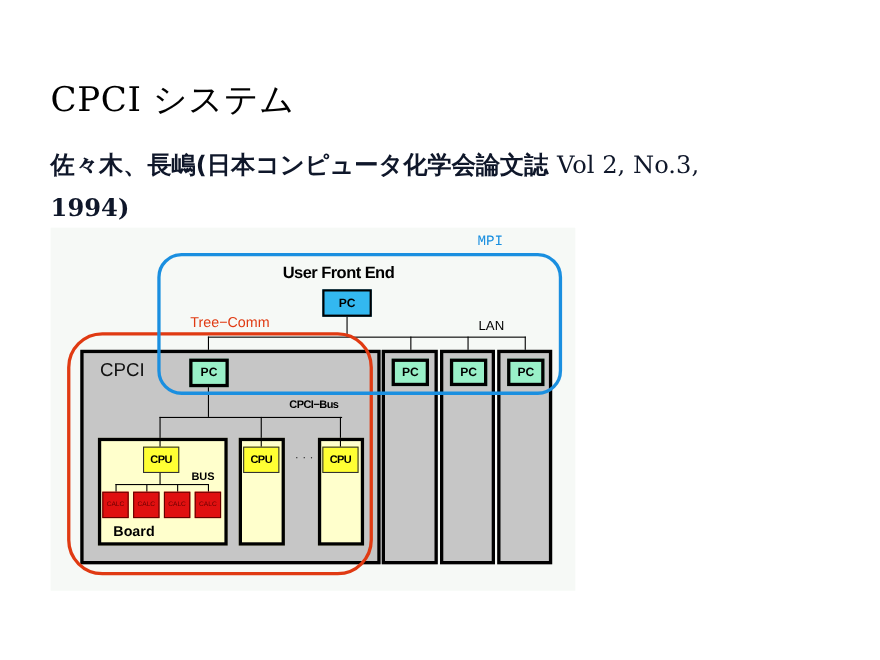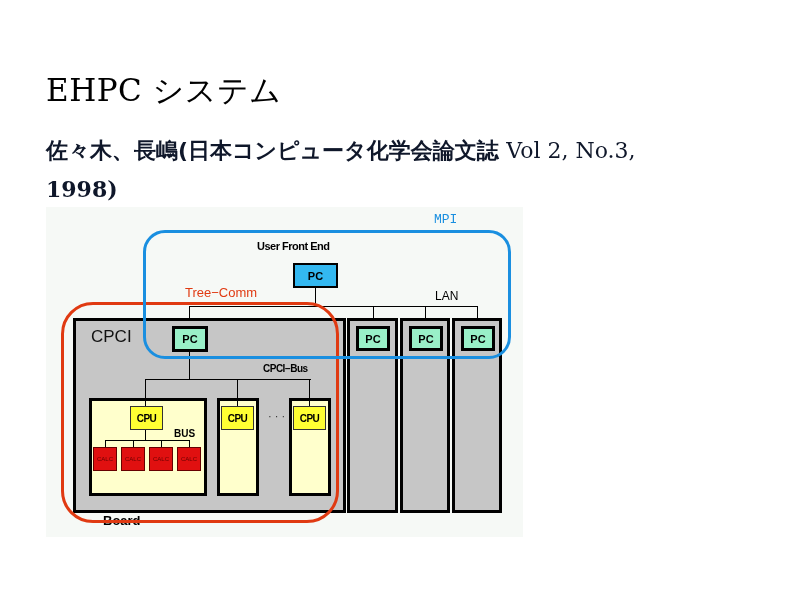--- a/index.html
+++ b/index.html
@@ -18,36 +18,36 @@
   .cpu { background:#ffff33; border:1px solid #333; font-family:"Liberation Sans", sans-serif; font-weight:bold; font-size:10px; display:flex; align-items:center; justify-content:center; letter-spacing:-0.5px;text-align:right; }
   .calc { background:#e01010; border:1px solid #600; color:#6a0000; font-family:"Liberation Sans", sans-serif; font-size:6px; display:flex; align-items:center; justify-content:center; }
   .hl { position:absolute; background:#000; height:1px; }
   .vl { position:absolute; background:#000; width:1px; }
   #mpi-ring { border:3px solid #1a8fe0; border-radius:22px; background:transparent; pointer-events:none; }
   #tree-ring { border:3px solid #e03a12; border-radius:32px; background:transparent; pointer-events:none; }
 </style>
 </head>
 <body>
 
-<div id="title" class="abs">EHPC システム</div>
+<div id="title" class="abs">CPCI システム</div>
 
 <div id="subtitle" class="abs">
   <span>佐々木、長嶋(日本コンピュータ化学会論文誌</span>
   <span class="latin">Vol 2, No.3,</span><br>
-  <span class="latin" style="font-weight:bold;">1998)</span>
+  <span class="latin" style="font-weight:bold;">1994)</span>
 </div>
 
 <div id="diagram" class="abs">
 
   <div class="lbl" style="left:388px; top:5px; font-size:13px; color:#1a8fe0;font-family:Liberation Mono, monospace;">MPI</div>
 
-  <div class="lbl" style="left:211px; top:33px; font-size:11px; font-weight:bold; letter-spacing:-0.5px;">User Front End</div>
+  <div class="lbl" style="left:211px; top:33px; font-size:15px; font-weight:bold; letter-spacing:-0.5px;">User Front End</div>
   <div class="box pcfront" style="left:247px; top:56px; width:45px; height:25px;">PC</div>
 
-  <div class="lbl" style="left:127px; top:78px; font-size:13px; color:#e03a12;margin-left:12px;">Tree−Comm</div>
+  <div class="lbl" style="left:127px; top:78px; font-size:13px; color:#e03a12;">Tree−Comm</div>
 
   <div class="lbl" style="left:389px; top:82px; font-size:12px; font-weight:normal;">LAN</div>
 
   <div class="vl" style="left:269px; top:81px; height:18px;"></div>
   <div class="hl" style="left:143px; top:99px; width:289px;"></div>
   <div class="vl" style="left:143px; top:99px; height:20px;"></div>
   <div class="vl" style="left:327px; top:99px; height:20px;"></div>
   <div class="vl" style="left:379px; top:99px; height:20px;"></div>
   <div class="vl" style="left:431px; top:99px; height:20px;"></div>
 
@@ -89,17 +89,17 @@
   <div class="vl" style="left:59px; top:233px; height:7px;"></div>
   <div class="vl" style="left:87px; top:233px; height:7px;"></div>
   <div class="vl" style="left:115px; top:233px; height:7px;"></div>
   <div class="vl" style="left:143px; top:233px; height:7px;"></div>
 
   <div class="box calc" style="left:47px; top:240px; width:24px; height:24px;">CALC</div>
   <div class="box calc" style="left:75px; top:240px; width:24px; height:24px;">CALC</div>
   <div class="box calc" style="left:103px; top:240px; width:24px; height:24px;">CALC</div>
   <div class="box calc" style="left:131px; top:240px; width:24px; height:24px;">CALC</div>
 
-  <div class="lbl" style="left:57px; top:268px; font-size:13px; font-weight:bold;margin-top:38px;">Board</div>
+  <div class="lbl" style="left:57px; top:268px; font-size:13px; font-weight:bold;">Board</div>
 
   <div class="box" id="tree-ring" style="left:15px; top:95px; width:278px; height:221px;"></div>
   <div class="box" id="mpi-ring" style="left:97px; top:23px; width:368px; height:129px;"></div>
 </div>
 
 </body></html>

